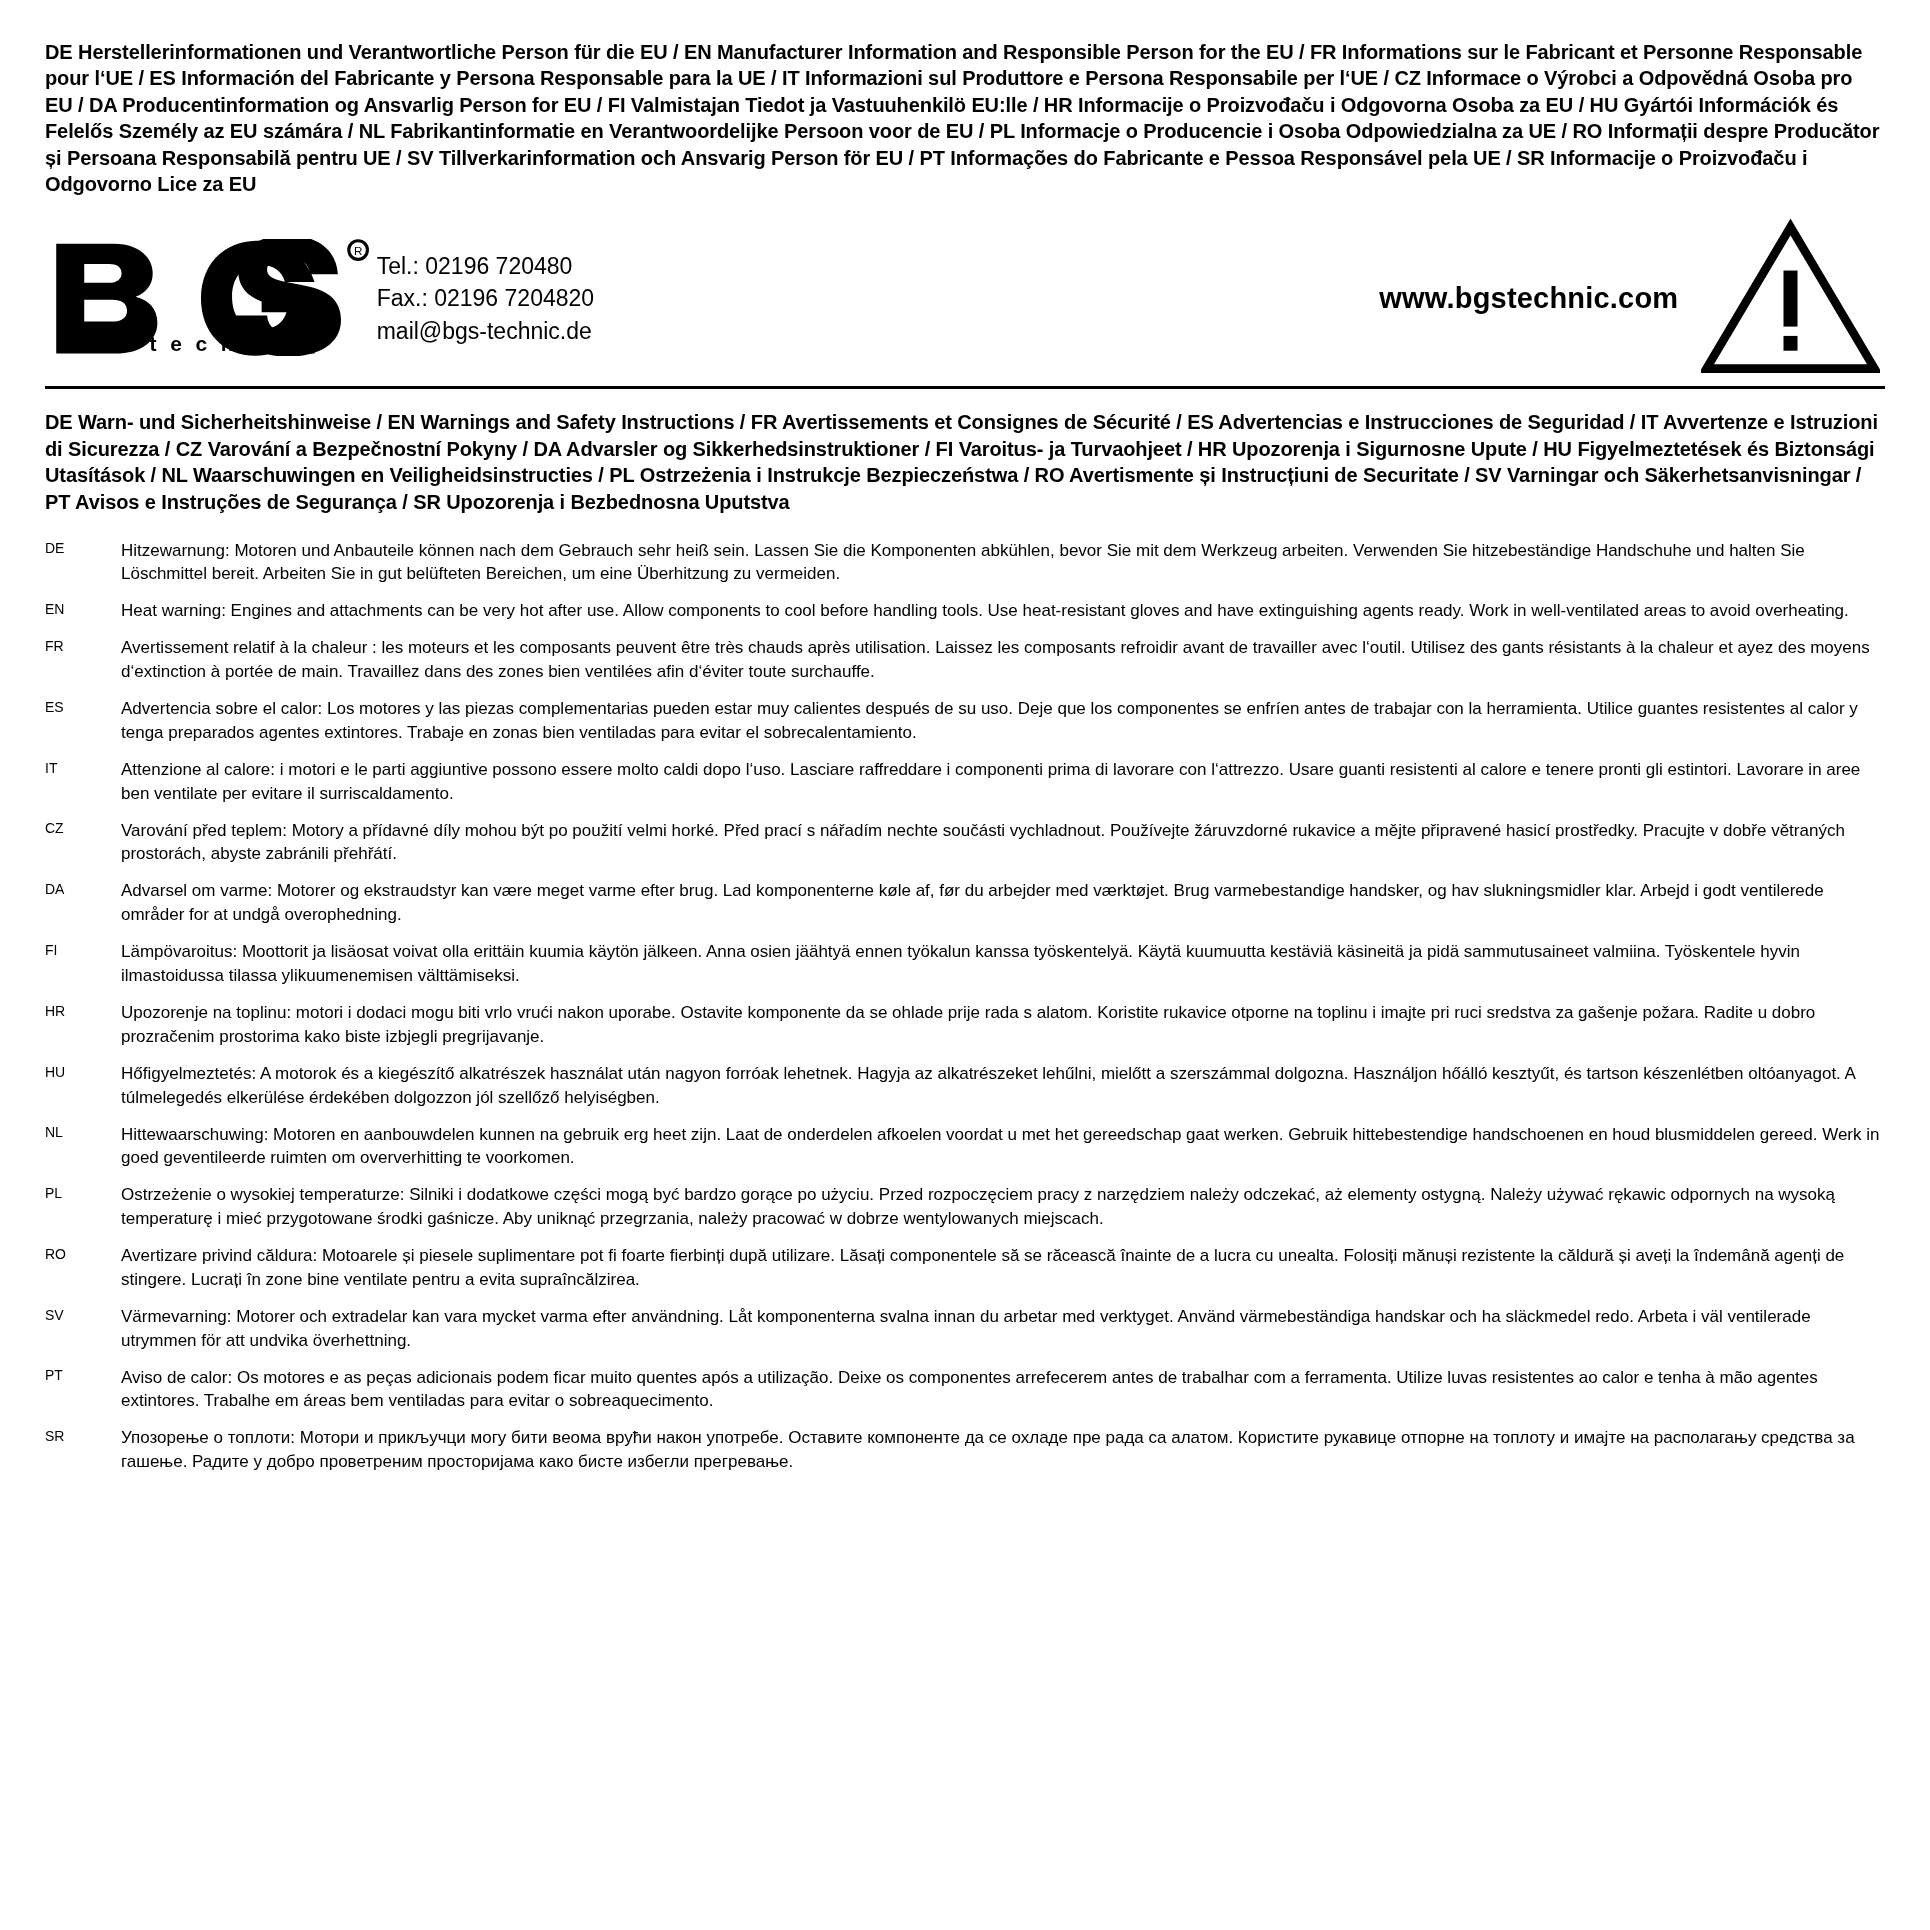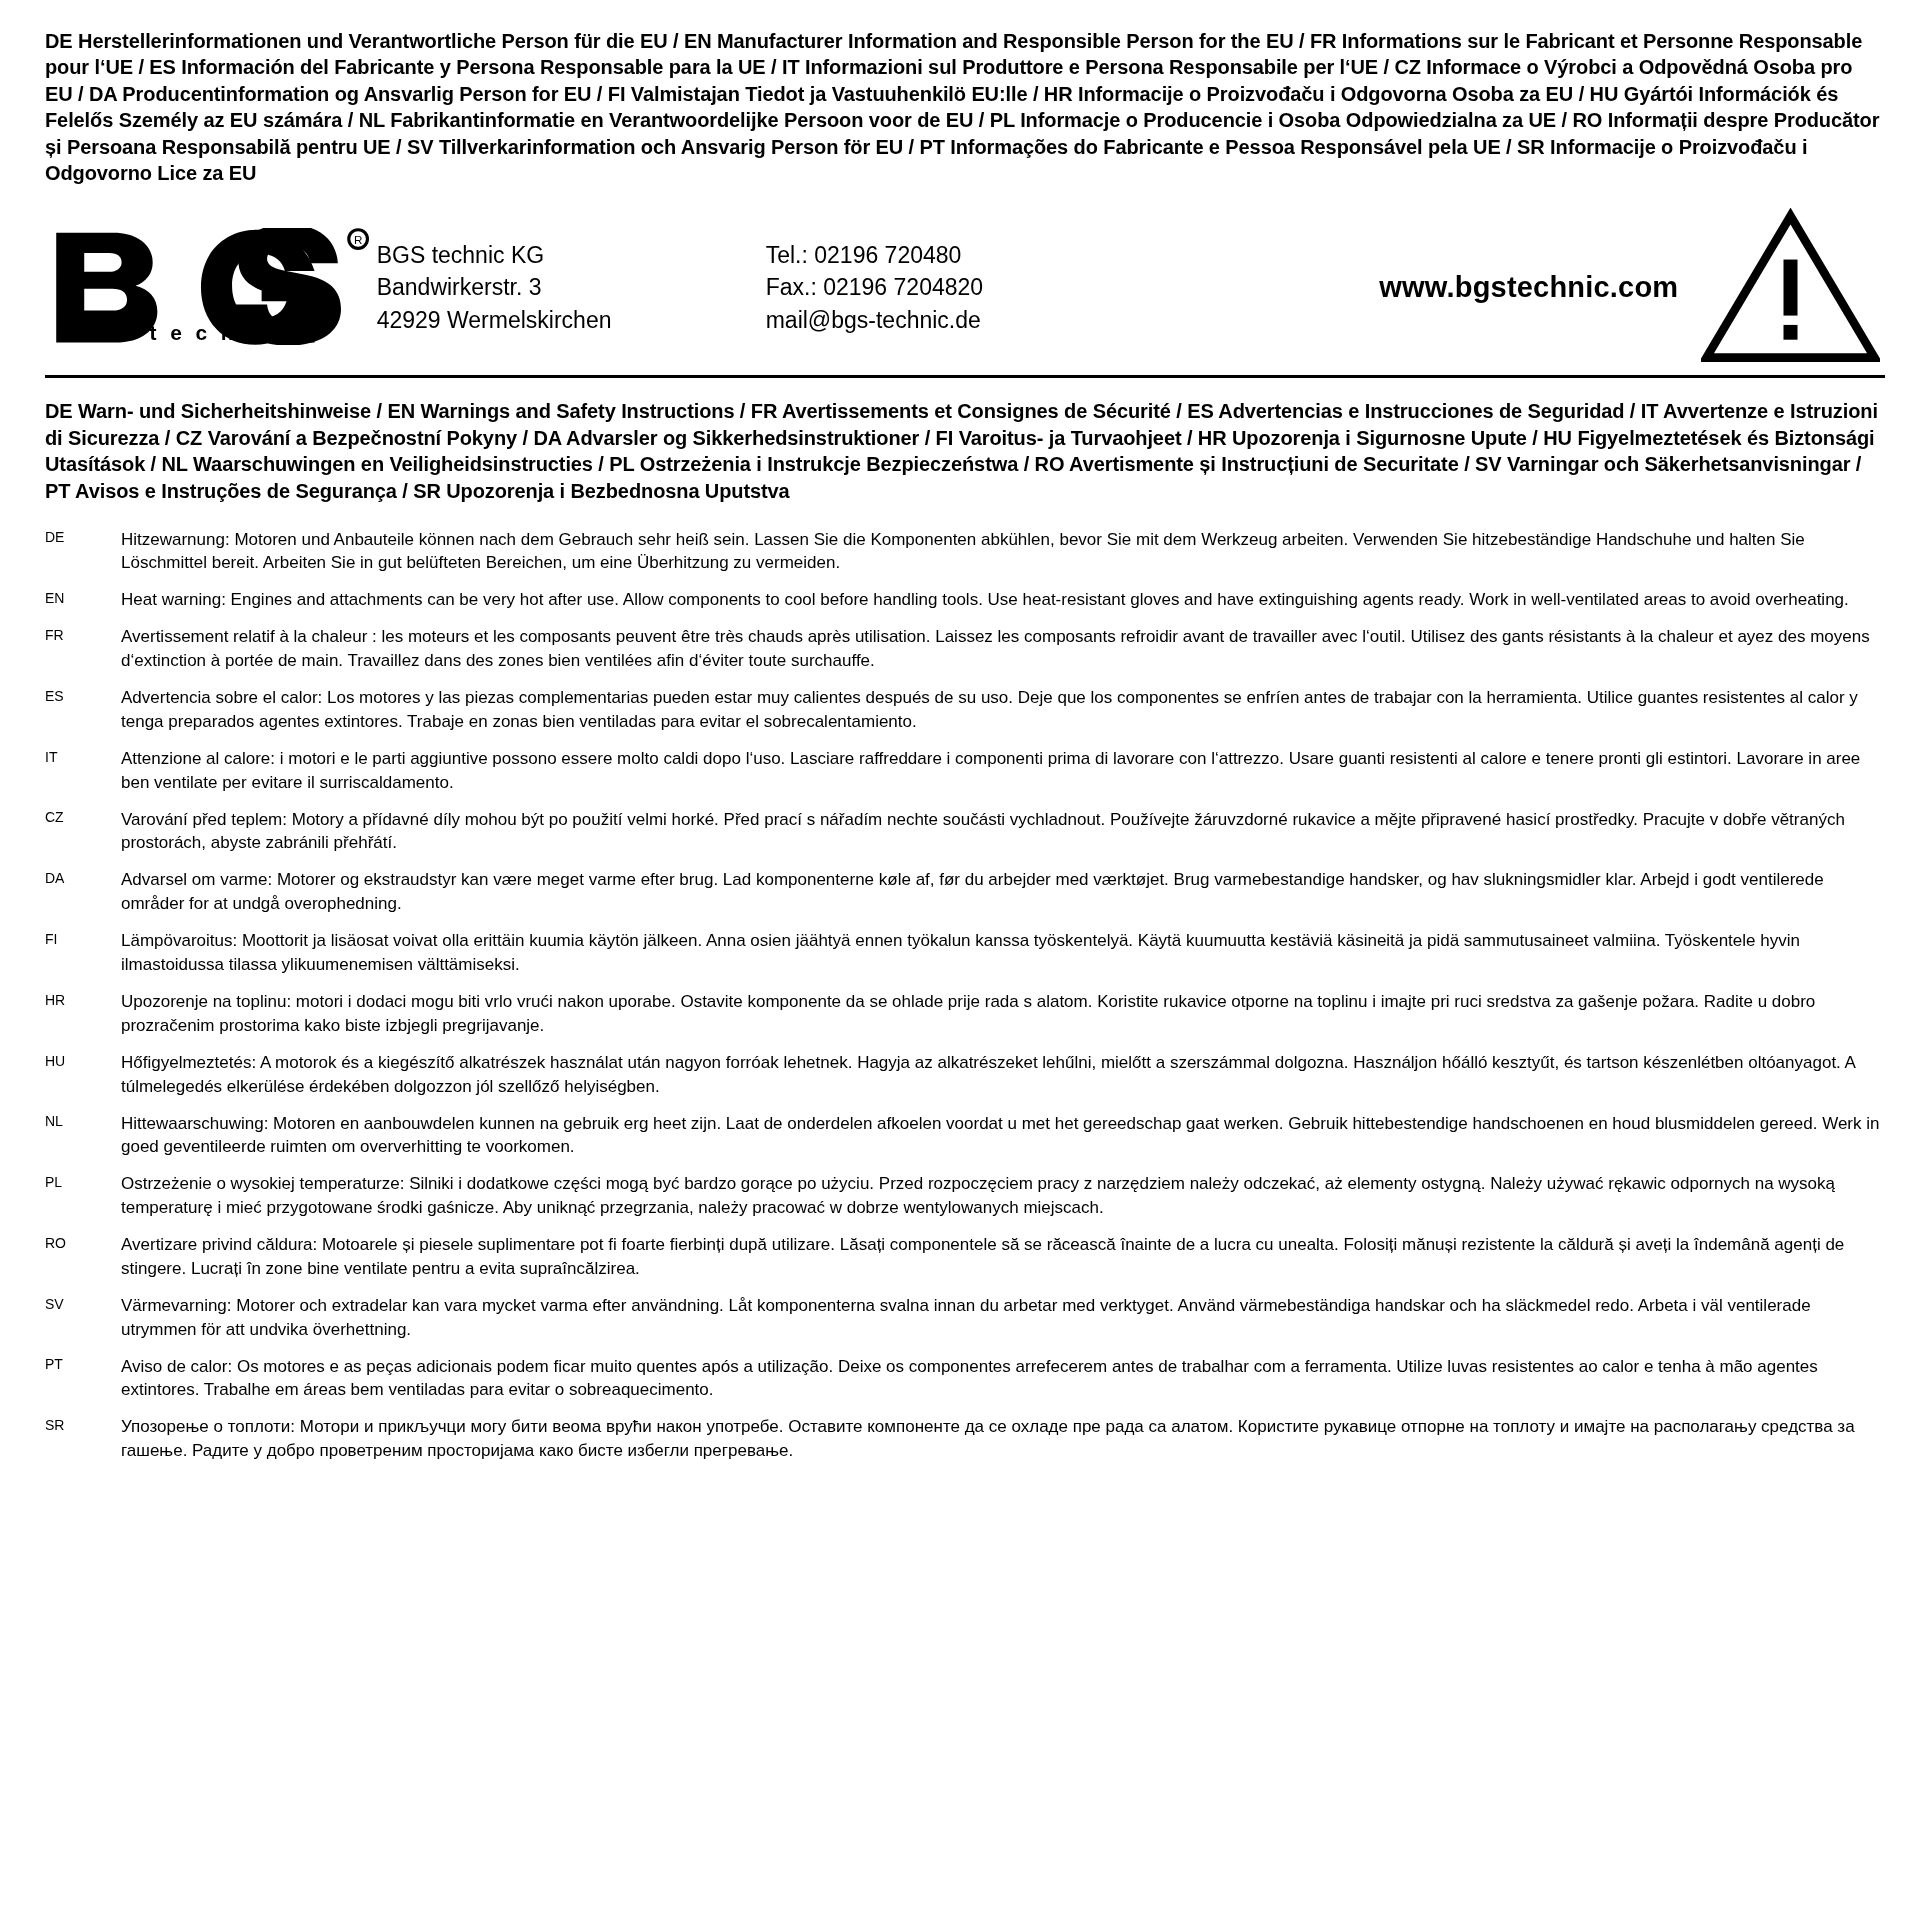--- a/index.html
+++ b/index.html
@@ -11,21 +11,21 @@
     width: 1930px;
     height: 1930px;
     font-family: "Liberation Sans", sans-serif;
     color: #000000;
     -webkit-font-smoothing: antialiased;
   }
   .page {
     box-sizing: border-box;
     width: 1930px;
     height: 1930px;
-    padding: 28px 45px 0 45px;
+    padding: 39px 45px 0 45px;
     position: relative;
   }
 
   
   .top-heading {
     font-size: 20px;
     font-weight: bold;
     line-height: 1.32;
     letter-spacing: -0.1px;
     text-align: left;
@@ -132,25 +132,20 @@
           <path d="M242 98 h37 c1 15 12 23 31 23 c17 0 27 -6 27 -16 c0 -9 -7 -13 -24 -16 l-27 -5 c-29 -6 -44 -20 -44 -43 c0 -28 25 -46 63 -46 c39 0 63 19 65 50 h-36 c-1 -14 -11 -21 -29 -21 c-16 0 -26 6 -26 15 c0 8 6 12 20 15 l29 6 c31 6 46 20 46 44 c0 29 -26 47 -68 47 c-42 0 -66 -19 -67 -53 Z"></path>
 
           <circle cx="396" cy="14" r="12" fill="none" stroke="#000" stroke-width="4"></circle>
           <text x="396" y="20" font-size="15" text-anchor="middle" font-family="Liberation Sans, sans-serif">R</text>
 
           <text x="128" y="144" font-size="27" font-weight="bold" letter-spacing="5" font-family="Liberation Sans, sans-serif">t e c h n i c</text>
         </g>
       </svg>
     </div>
 
-    <div class="addr">
-      <div>BGS technic KG</div>
-      <div>Bandwirkerstr. 3</div>
-      <div>42929 Wermelskirchen</div>
-    </div>
 
     <div class="contact">
       <div>Tel.: 02196 720480</div>
       <div>Fax.: 02196 7204820</div>
       <div>mail@bgs-technic.de</div>
     </div>
 
     <div class="web">www.bgstechnic.com</div>
 
     <div class="warn-icon">

